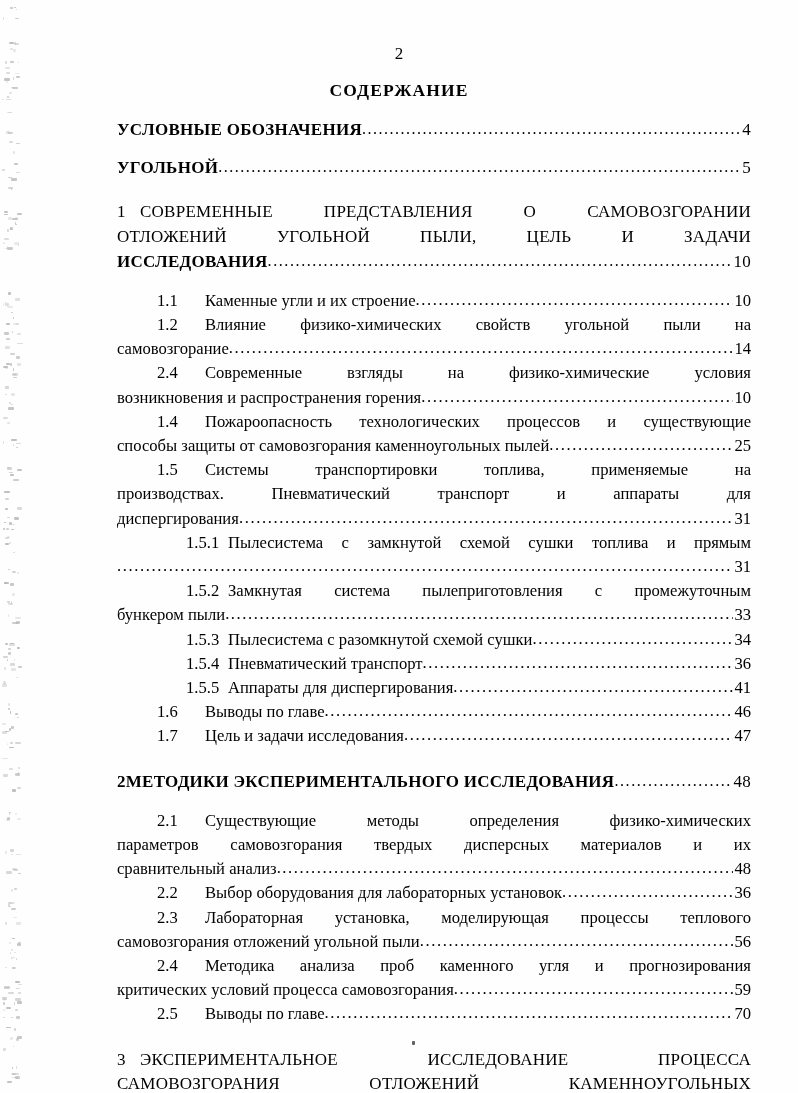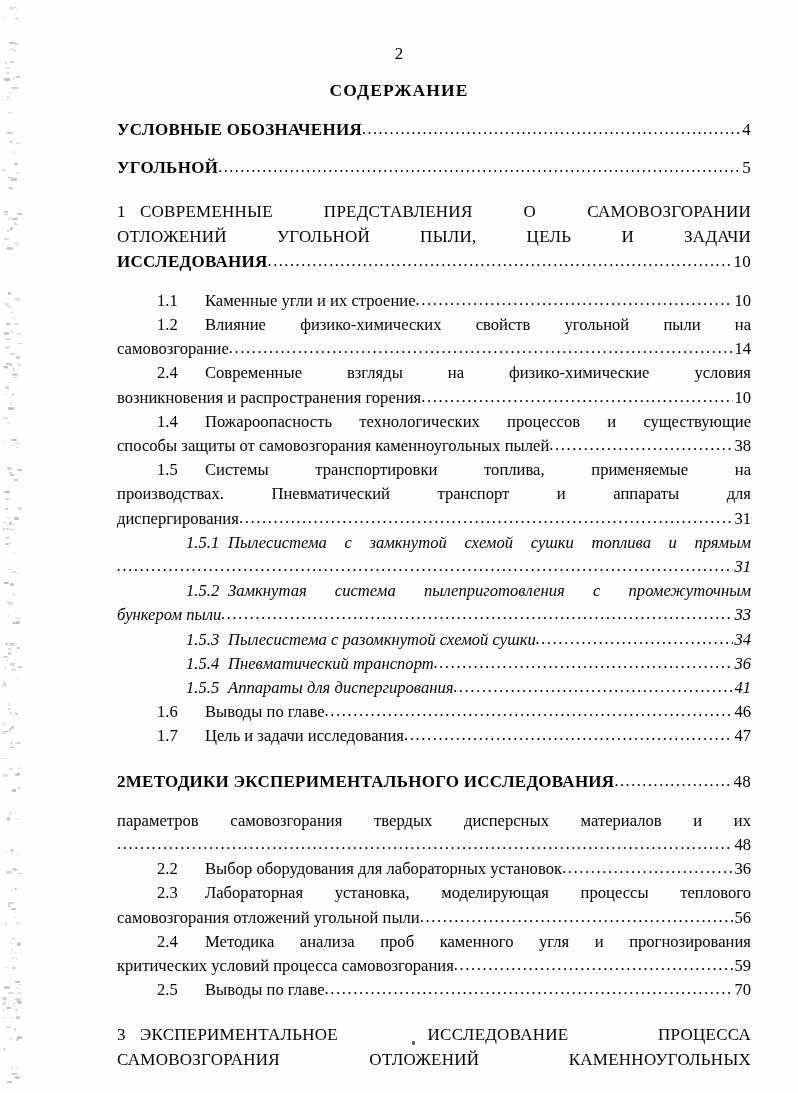--- a/index.html
+++ b/index.html
@@ -161,21 +161,21 @@
   .sec .secnum {
     display: inline-block;
     font-size: 16.6px;
   }
 
   
   .lvl2 { padding-left: 40px; }           
   .lvl2 .secnum { width: 48px; }          
   .lvl2 .hang { margin-left: -40px; }     
 
-  .lvl3 { padding-left: 69px; font-style: italic; }           
+  .lvl3 { padding-left: 69px; }           
   .lvl3 .secnum { width: 42px; }          
   .lvl3 .hang { margin-left: -69px; }
 
   .gap-sm { height: 9px; }
   .gap-md { height: 15px; }
   .gap-lg { height: 21px; }
 </style>
 </head>
 <body>
 
@@ -498,21 +498,21 @@
             <span class="fixed-right pageno">10</span>
           </div>
         </div>
       </div>
       <div class="entry sec lvl2">
         <div class="body"><span class="secnum">1.4</span>Пожароопасность технологических процессов и существующие</div>
         <div class="hang">
           <div class="row">
             <span class="lead-text">способы защиты от самовозгорания каменноугольных пылей</span>
             <span class="grow">............................................................................................................................................................................................................................</span>
-            <span class="fixed-right pageno">38</span>
+            <span class="fixed-right pageno">25</span>
           </div>
         </div>
       </div>
       <div class="entry sec lvl2">
         <div class="body"><span class="secnum">1.5</span>Системы транспортировки топлива, применяемые на</div>
         <div class="body hang">производствах. Пневматический транспорт и аппараты для</div>
         <div class="hang">
           <div class="row">
             <span class="lead-text">диспергирования</span>
             <span class="grow">............................................................................................................................................................................................................................</span>
@@ -589,23 +589,25 @@
         <div class="entry chapter-last">
           <div class="row">
             <span class="lead-text"><span class="chapnum">2</span>МЕТОДИКИ ЭКСПЕРИМЕНТАЛЬНОГО ИССЛЕДОВАНИЯ</span>
             <span class="grow">............................................................................................................................................................................................................................</span>
             <span class="fixed-right pageno">48</span>
           </div>
         </div>
       </div>
       <div class="gap-md"></div>
       <div class="entry sec lvl2">
+        <div class="body"><span class="secnum">2.1</span>Существующие методы определения физико-химических</div>
         <div class="body hang">параметров самовозгорания твердых дисперсных материалов и их</div>
         <div class="hang">
           <div class="row">
+            <span class="lead-text">сравнительный анализ</span>
             <span class="grow">............................................................................................................................................................................................................................</span>
             <span class="fixed-right pageno">48</span>
           </div>
         </div>
       </div>
       <div class="entry sec lvl2">
         <div>
           <div class="row">
             <span class="lead-text"><span class="secnum">2.2</span>Выбор оборудования для лабораторных установок</span>
             <span class="grow">............................................................................................................................................................................................................................</span>

